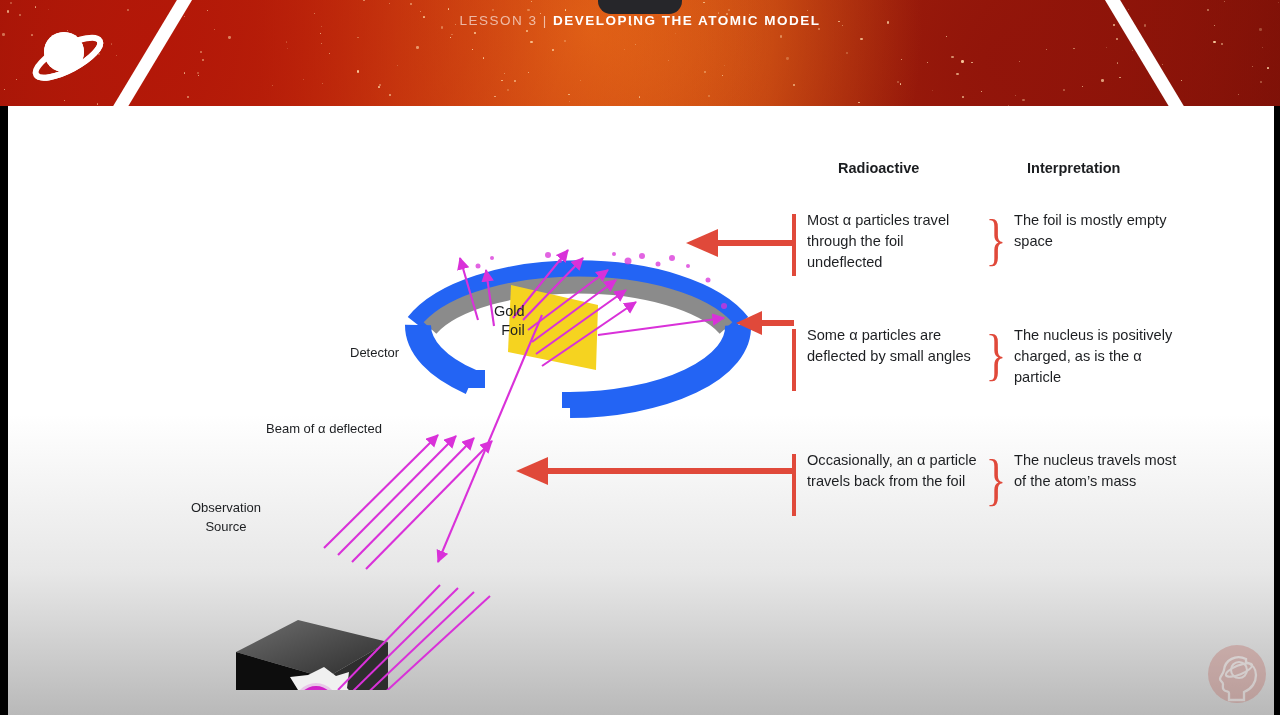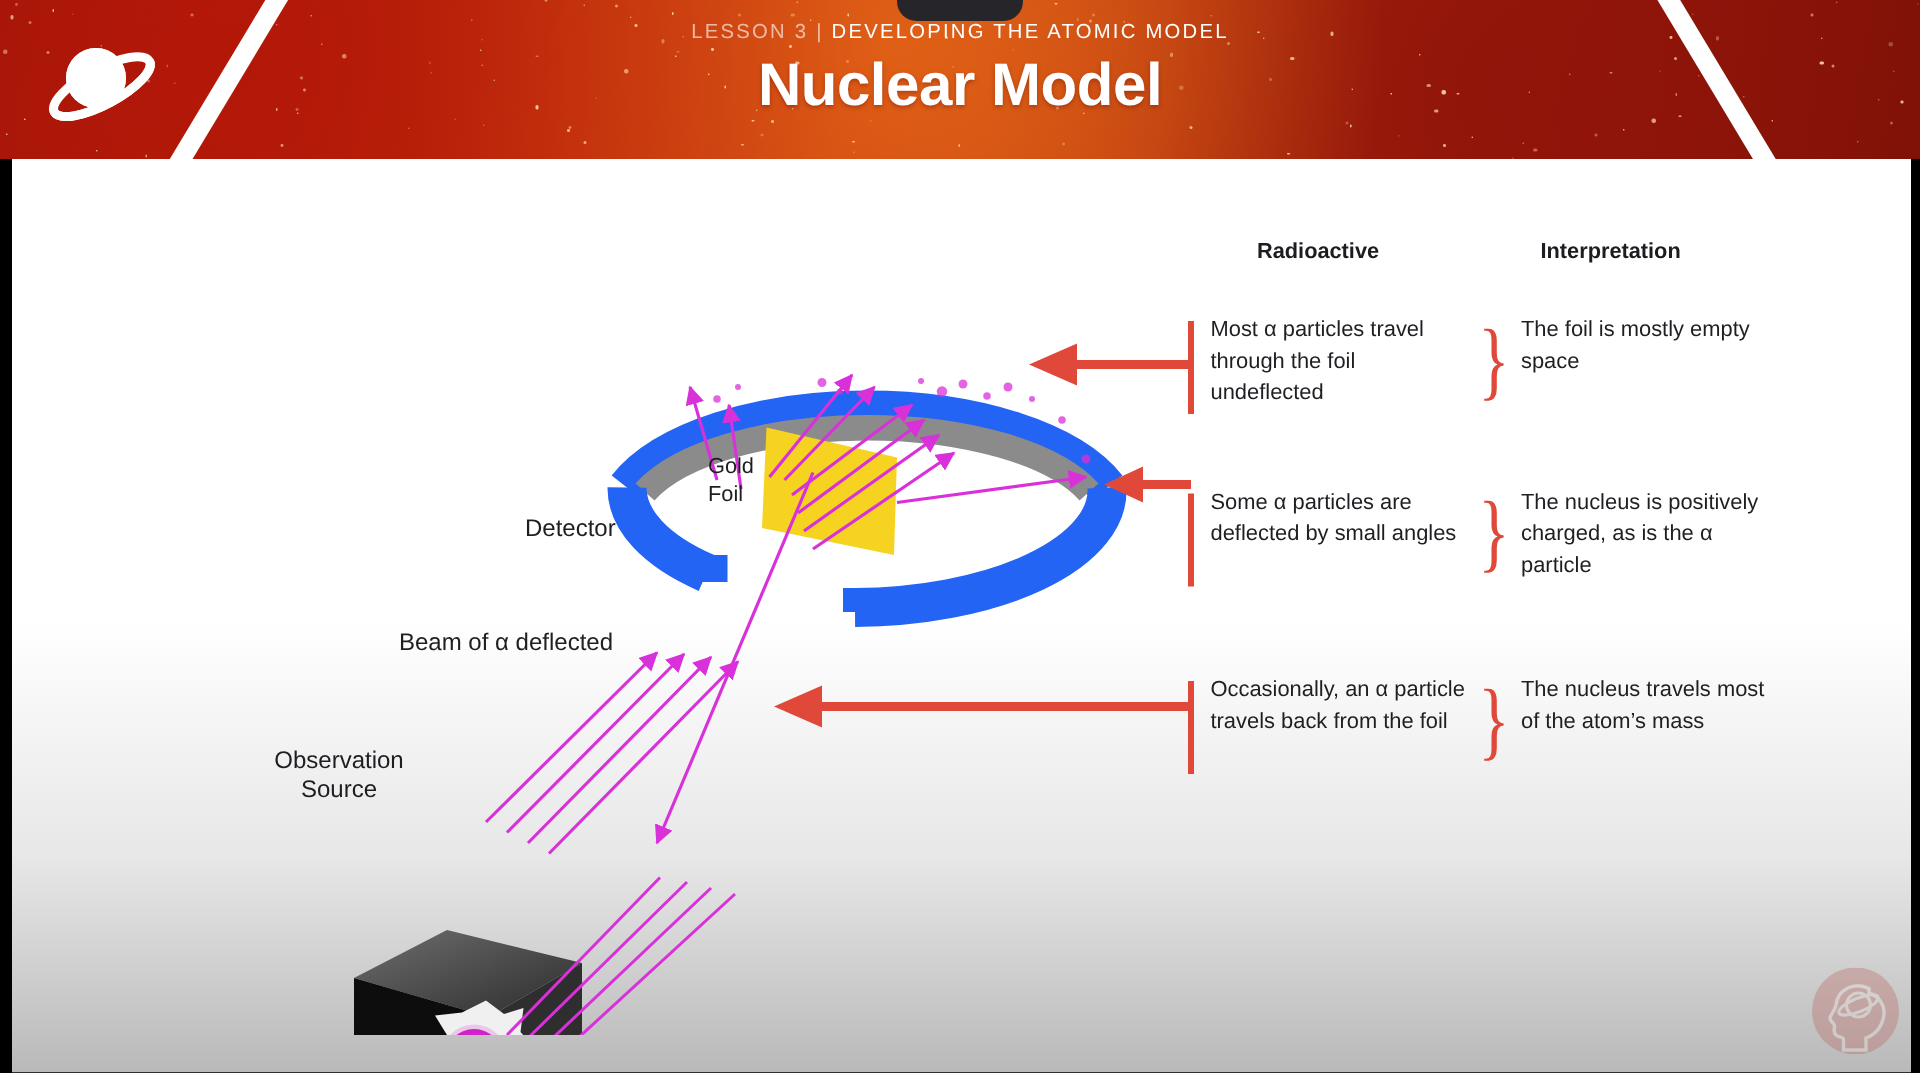--- a/index.html
+++ b/index.html
@@ -45,21 +45,21 @@
   }
 
   #banner-text {
     position:absolute; left:0; right:0; top:12px; text-align:center;
   }
   #lesson-line {
     font-size:13.5px; letter-spacing:1.5px; line-height:18px;
     text-transform:uppercase;
   }
   #lesson-label { color:rgba(255,255,255,0.62); font-weight:400; }
-  #lesson-topic { color:#ffffff; font-weight:normal; }
+  #lesson-topic { color:#ffffff; font-weight:bold; }
   #slide-title {
     margin-top:5px;
     font-size:40px; font-weight:bold; color:#fff; letter-spacing:-0.3px;
     text-shadow:0 1px 3px rgba(80,10,0,0.35);
   }
 
   
   #heading {
     position:absolute; left:176px; top:148px;
     font-size:29px; font-weight:bold; color:#15171a; letter-spacing:-0.4px;
@@ -94,23 +94,23 @@
   #row-1 .redbar { height:62px; }
   #row-2 { left:784px; top:329px; }
   #row-2 .redbar { height:62px; }
   #row-3 { left:784px; top:454px; }
   #row-3 .redbar { height:62px; }
 
   
   .red-arrow { position:absolute; }
 
   
-  .dlabel { position:absolute; font-size:16px; color:#1d1f22; line-height:19px; }
+  .dlabel { position:absolute; font-size:13px; color:#1d1f22; line-height:19px; }
   #lbl-detector { left:342px; top:343px; }
-  #lbl-goldfoil { left:464px; top:302px; text-align:left; font-size:14.5px; }
+  #lbl-goldfoil { left:486px; top:302px; text-align:right; font-size:14.5px; }
   #lbl-beam     { left:258px; top:419px; }
   #lbl-source   { left:172px; top:498px; text-align:center; width:92px; }
 
   
   #credit {
     position:absolute; left:798px; top:658px;
     font-size:21px; color:#1c1e21;
   }
   #credit-link {
     color:#2c5f8e; text-decoration:underline; text-underline-offset:3px;
@@ -293,21 +293,20 @@
           <path d="M5 36 a36 12 0 0 0 72 0" fill="none" stroke="#ffffff" stroke-width="6"></path>
         </g>
       </svg>
     </div>
 
     <div id="banner-text">
       <div id="lesson-line">
         <span id="lesson-label">LESSON 3 |</span>
         <span id="lesson-topic">DEVELOPING THE ATOMIC MODEL</span>
       </div>
-      <div id="slide-title">Nuclear Model</div>
     </div>
 
     <div id="notch"></div>
   </div>
 
 
   <div class="col-header" id="col-observation">Radioactive</div>
   <div class="col-header" id="col-interpretation">Interpretation</div>
 
   <svg id="diagram" width="790" height="560" viewBox="0 0 790 560" style="position:absolute;left:0px;top:130px;">

